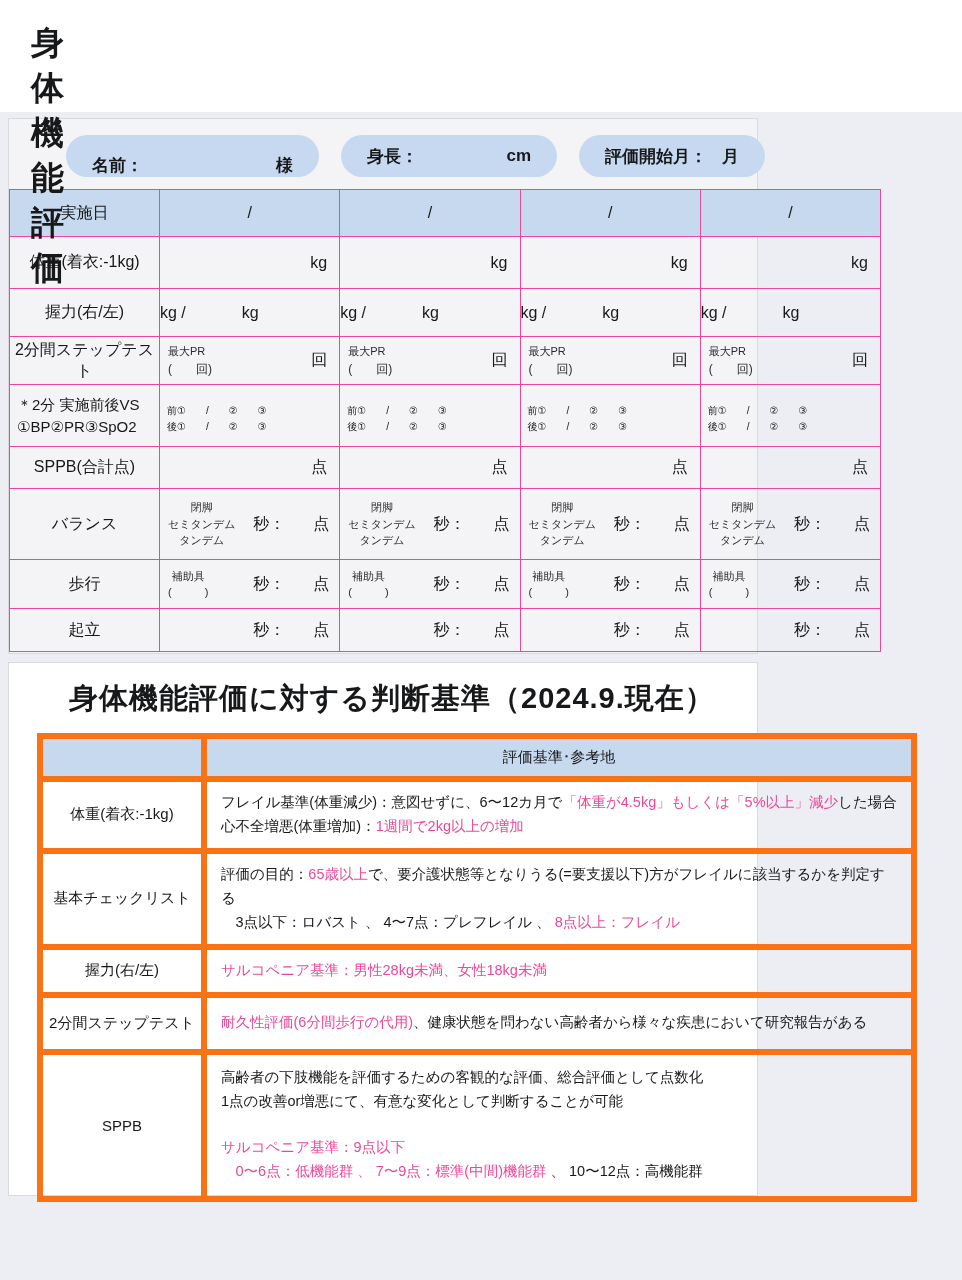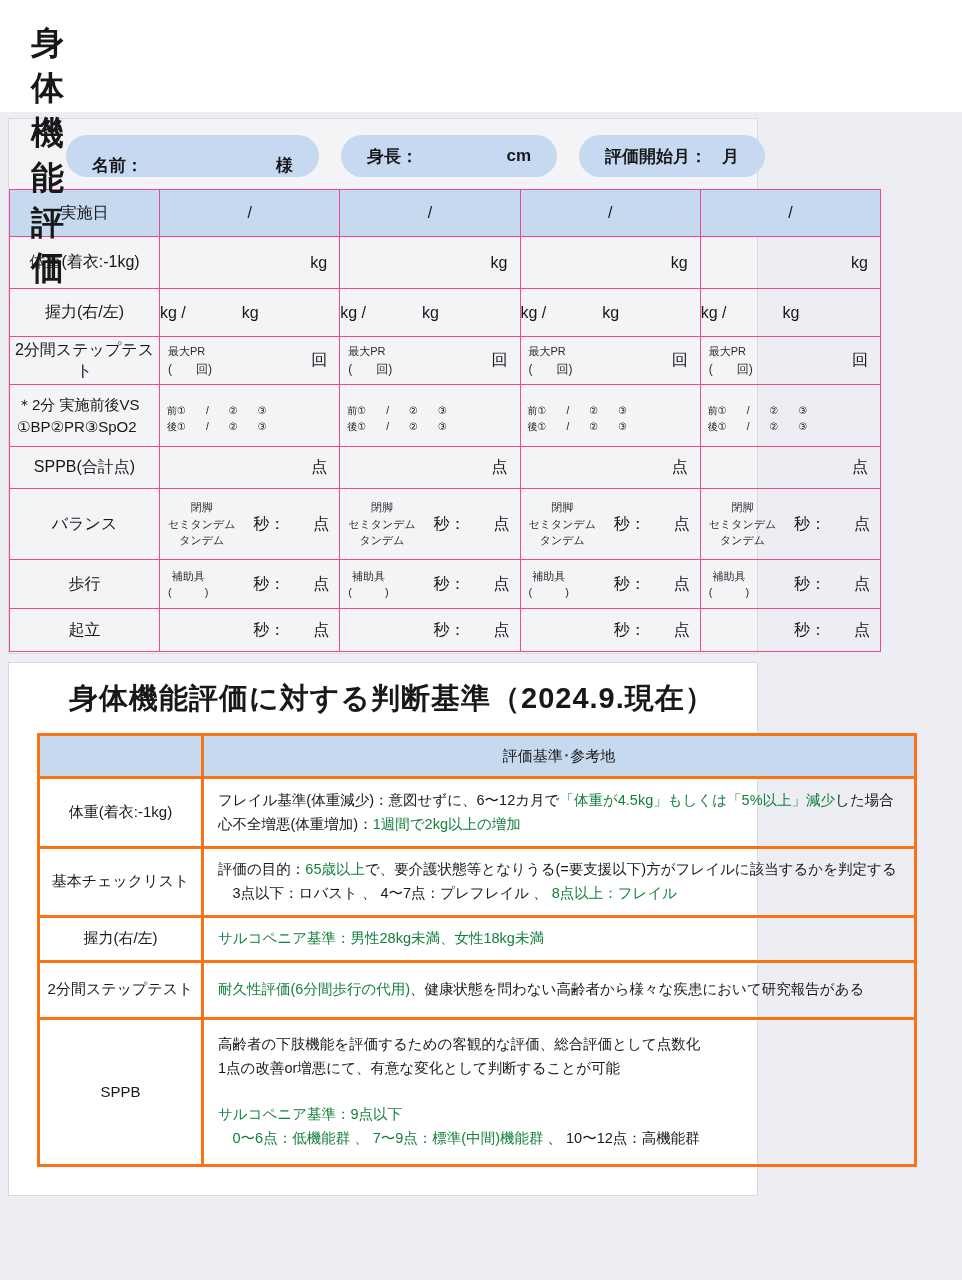--- a/index.html
+++ b/index.html
@@ -46,29 +46,29 @@
   .small-block.center { text-align:center; }
   .unit-right { margin-left:auto; padding-right:12px; }
   .vs-cell { display:block; padding:6px 4px 0 7px; font-size:10px; line-height:1.55; }
   .lr { padding-left:8px; }
   .right-group { margin-left:auto; display:flex; gap:28px; padding-right:10px; }
   .paren-line { font-size:12px; }
 
   
   .title2 { font-size:29px; font-weight:900; letter-spacing:1px; margin:0 0 14px 32px; }
   .t2 { width:880px; margin:0 auto; }
-  .t2 td { border:3px solid #f97316; vertical-align:middle; }
+  .t2 td { border:6px solid #f97316; vertical-align:middle; }
   .t2 .hd { background:#c6d9ee; height:43px; text-align:center; font-size:15px; }
   .t2 .rlbl { text-align:center; font-size:15px; width:164px; }
   .t2 .content { padding:9px 14px; font-size:14.5px; line-height:1.65; }
   .t2 tr.h70 td { height:70px; } .t2 tr.h68 td { height:68px; }
   .t2 tr.h45 td { height:45px; } .t2 tr.h57 td { height:57px; }
   .t2 tr.h147 td { height:147px; }
   .line { min-height:1.55em; }
-  .red { color:#15803d; }
+  .red { color:#ec4899; }
 </style>
 </head>
 <body>
 
 <div class="canvas">
   <div class="lower-bg"></div>
 
   <div class="card card1">
     <div class="hdr">
       <div class="title1">身体機能評価</div>

